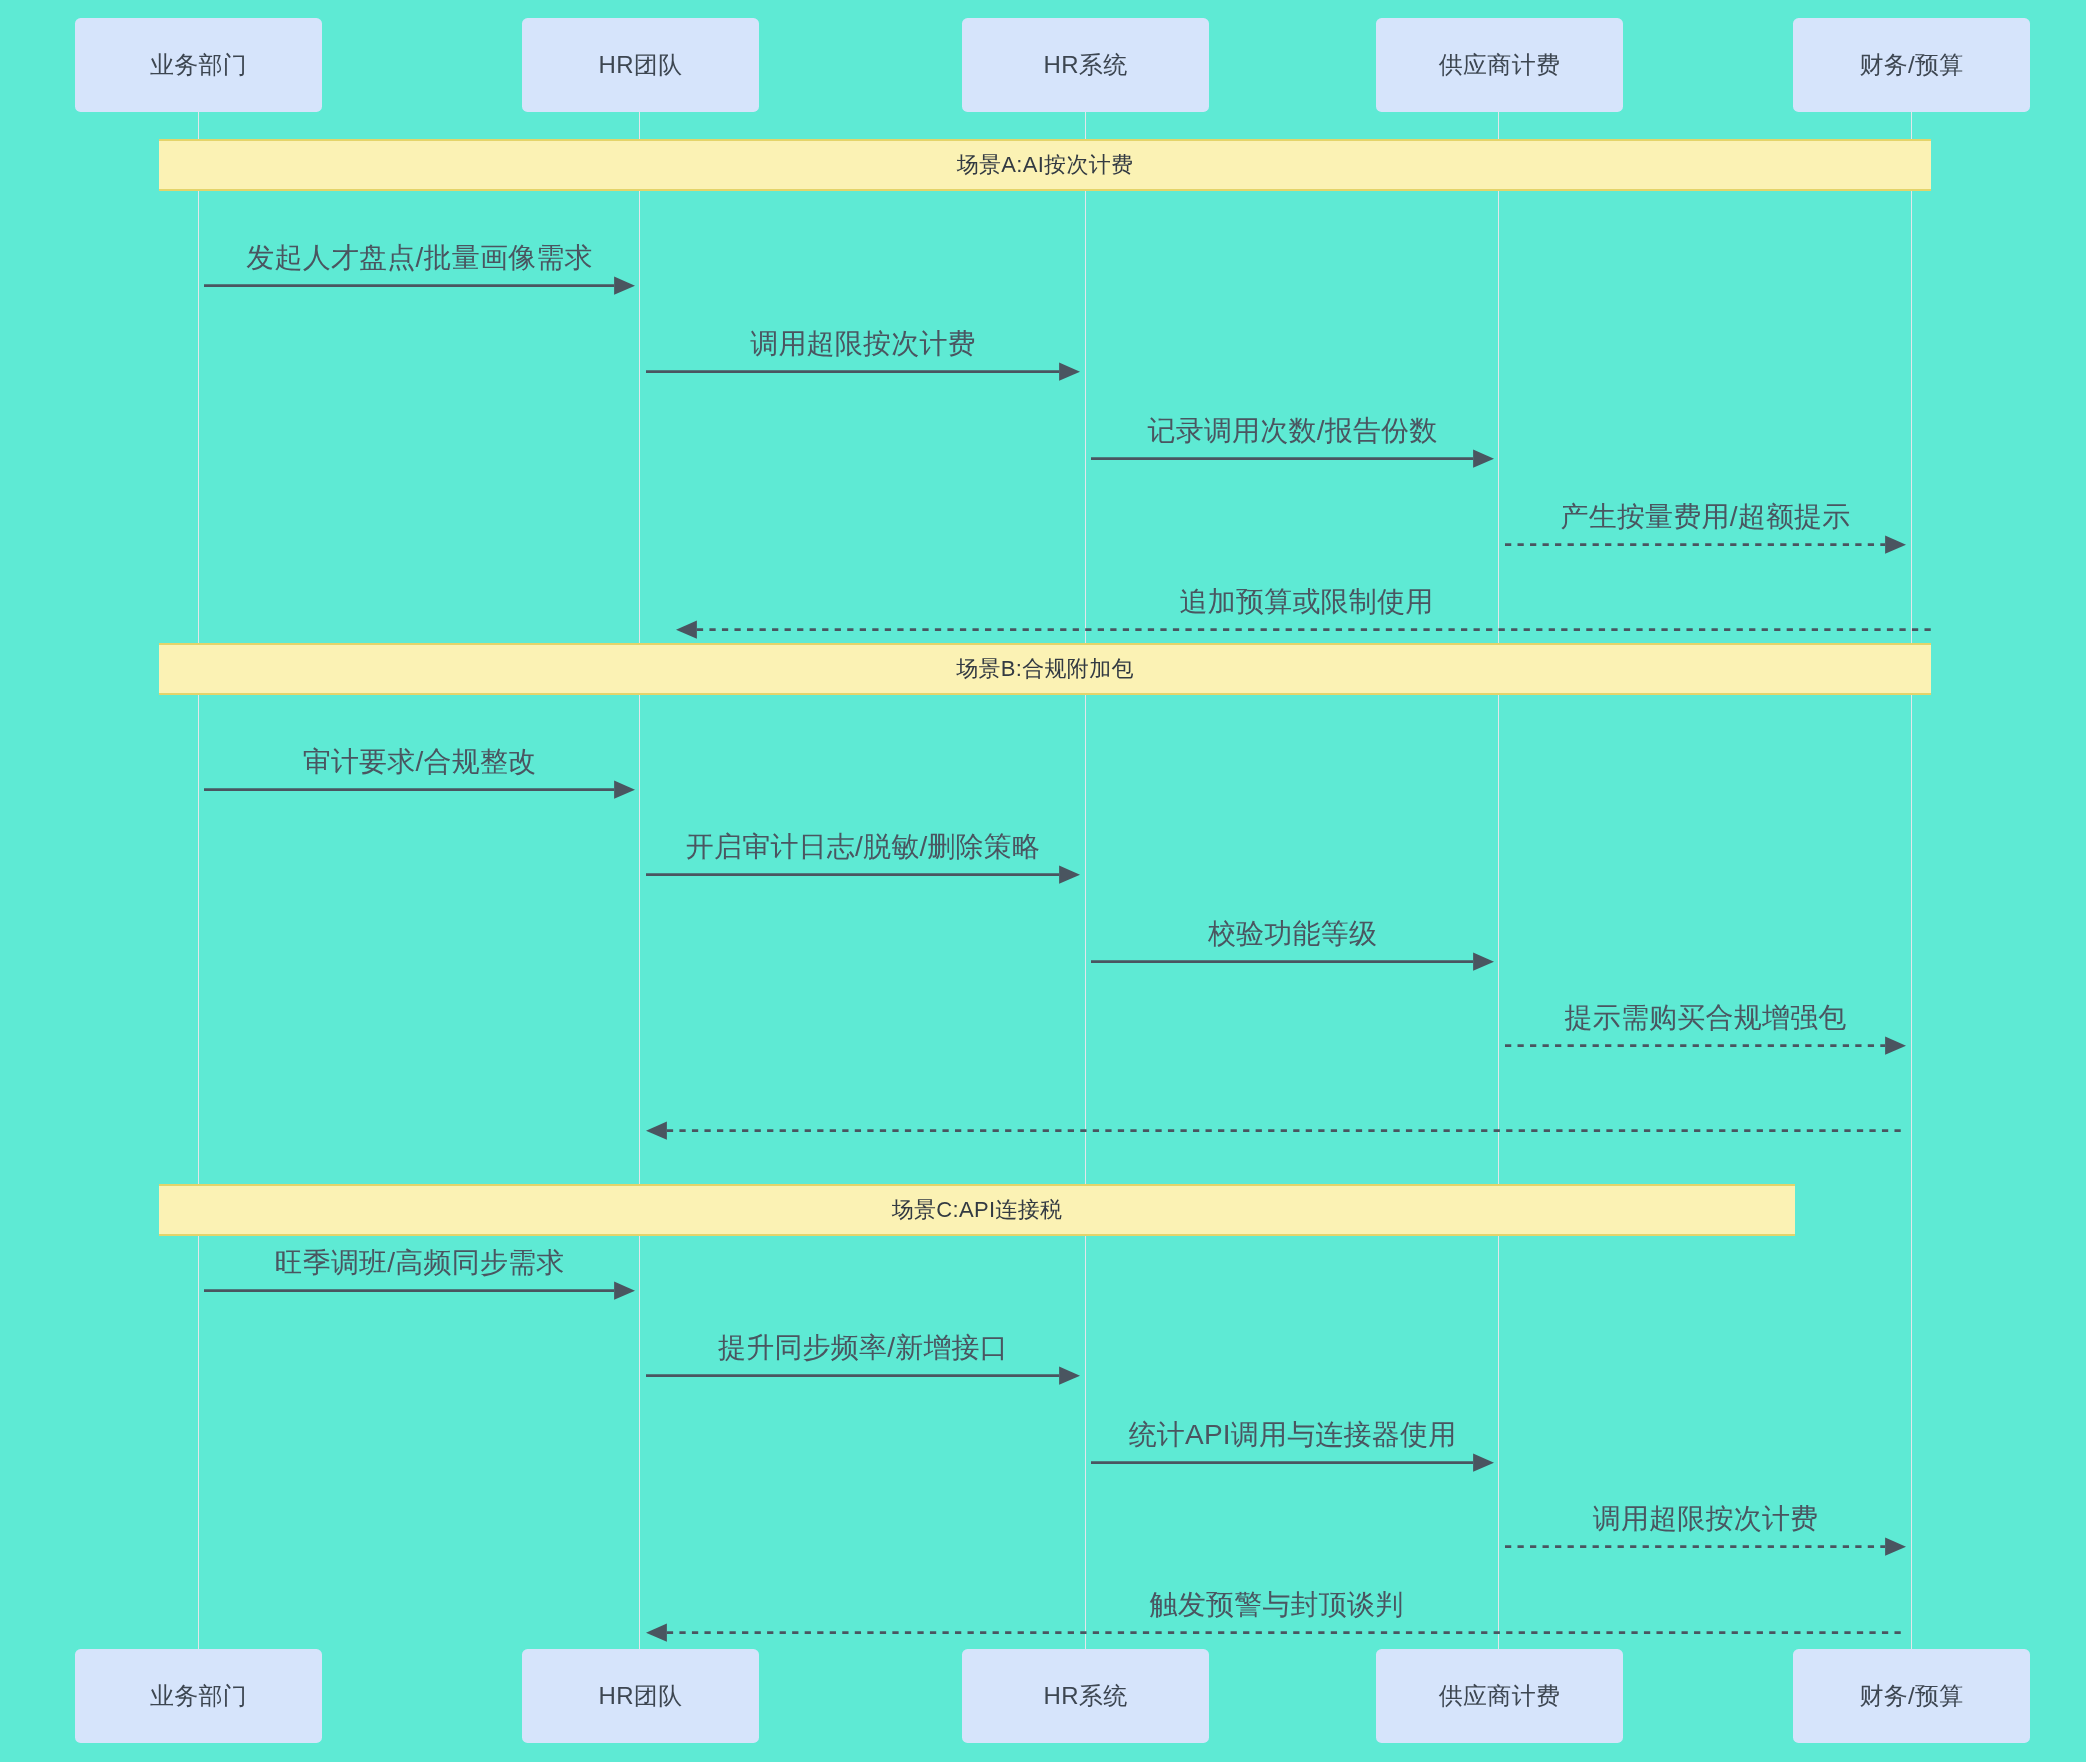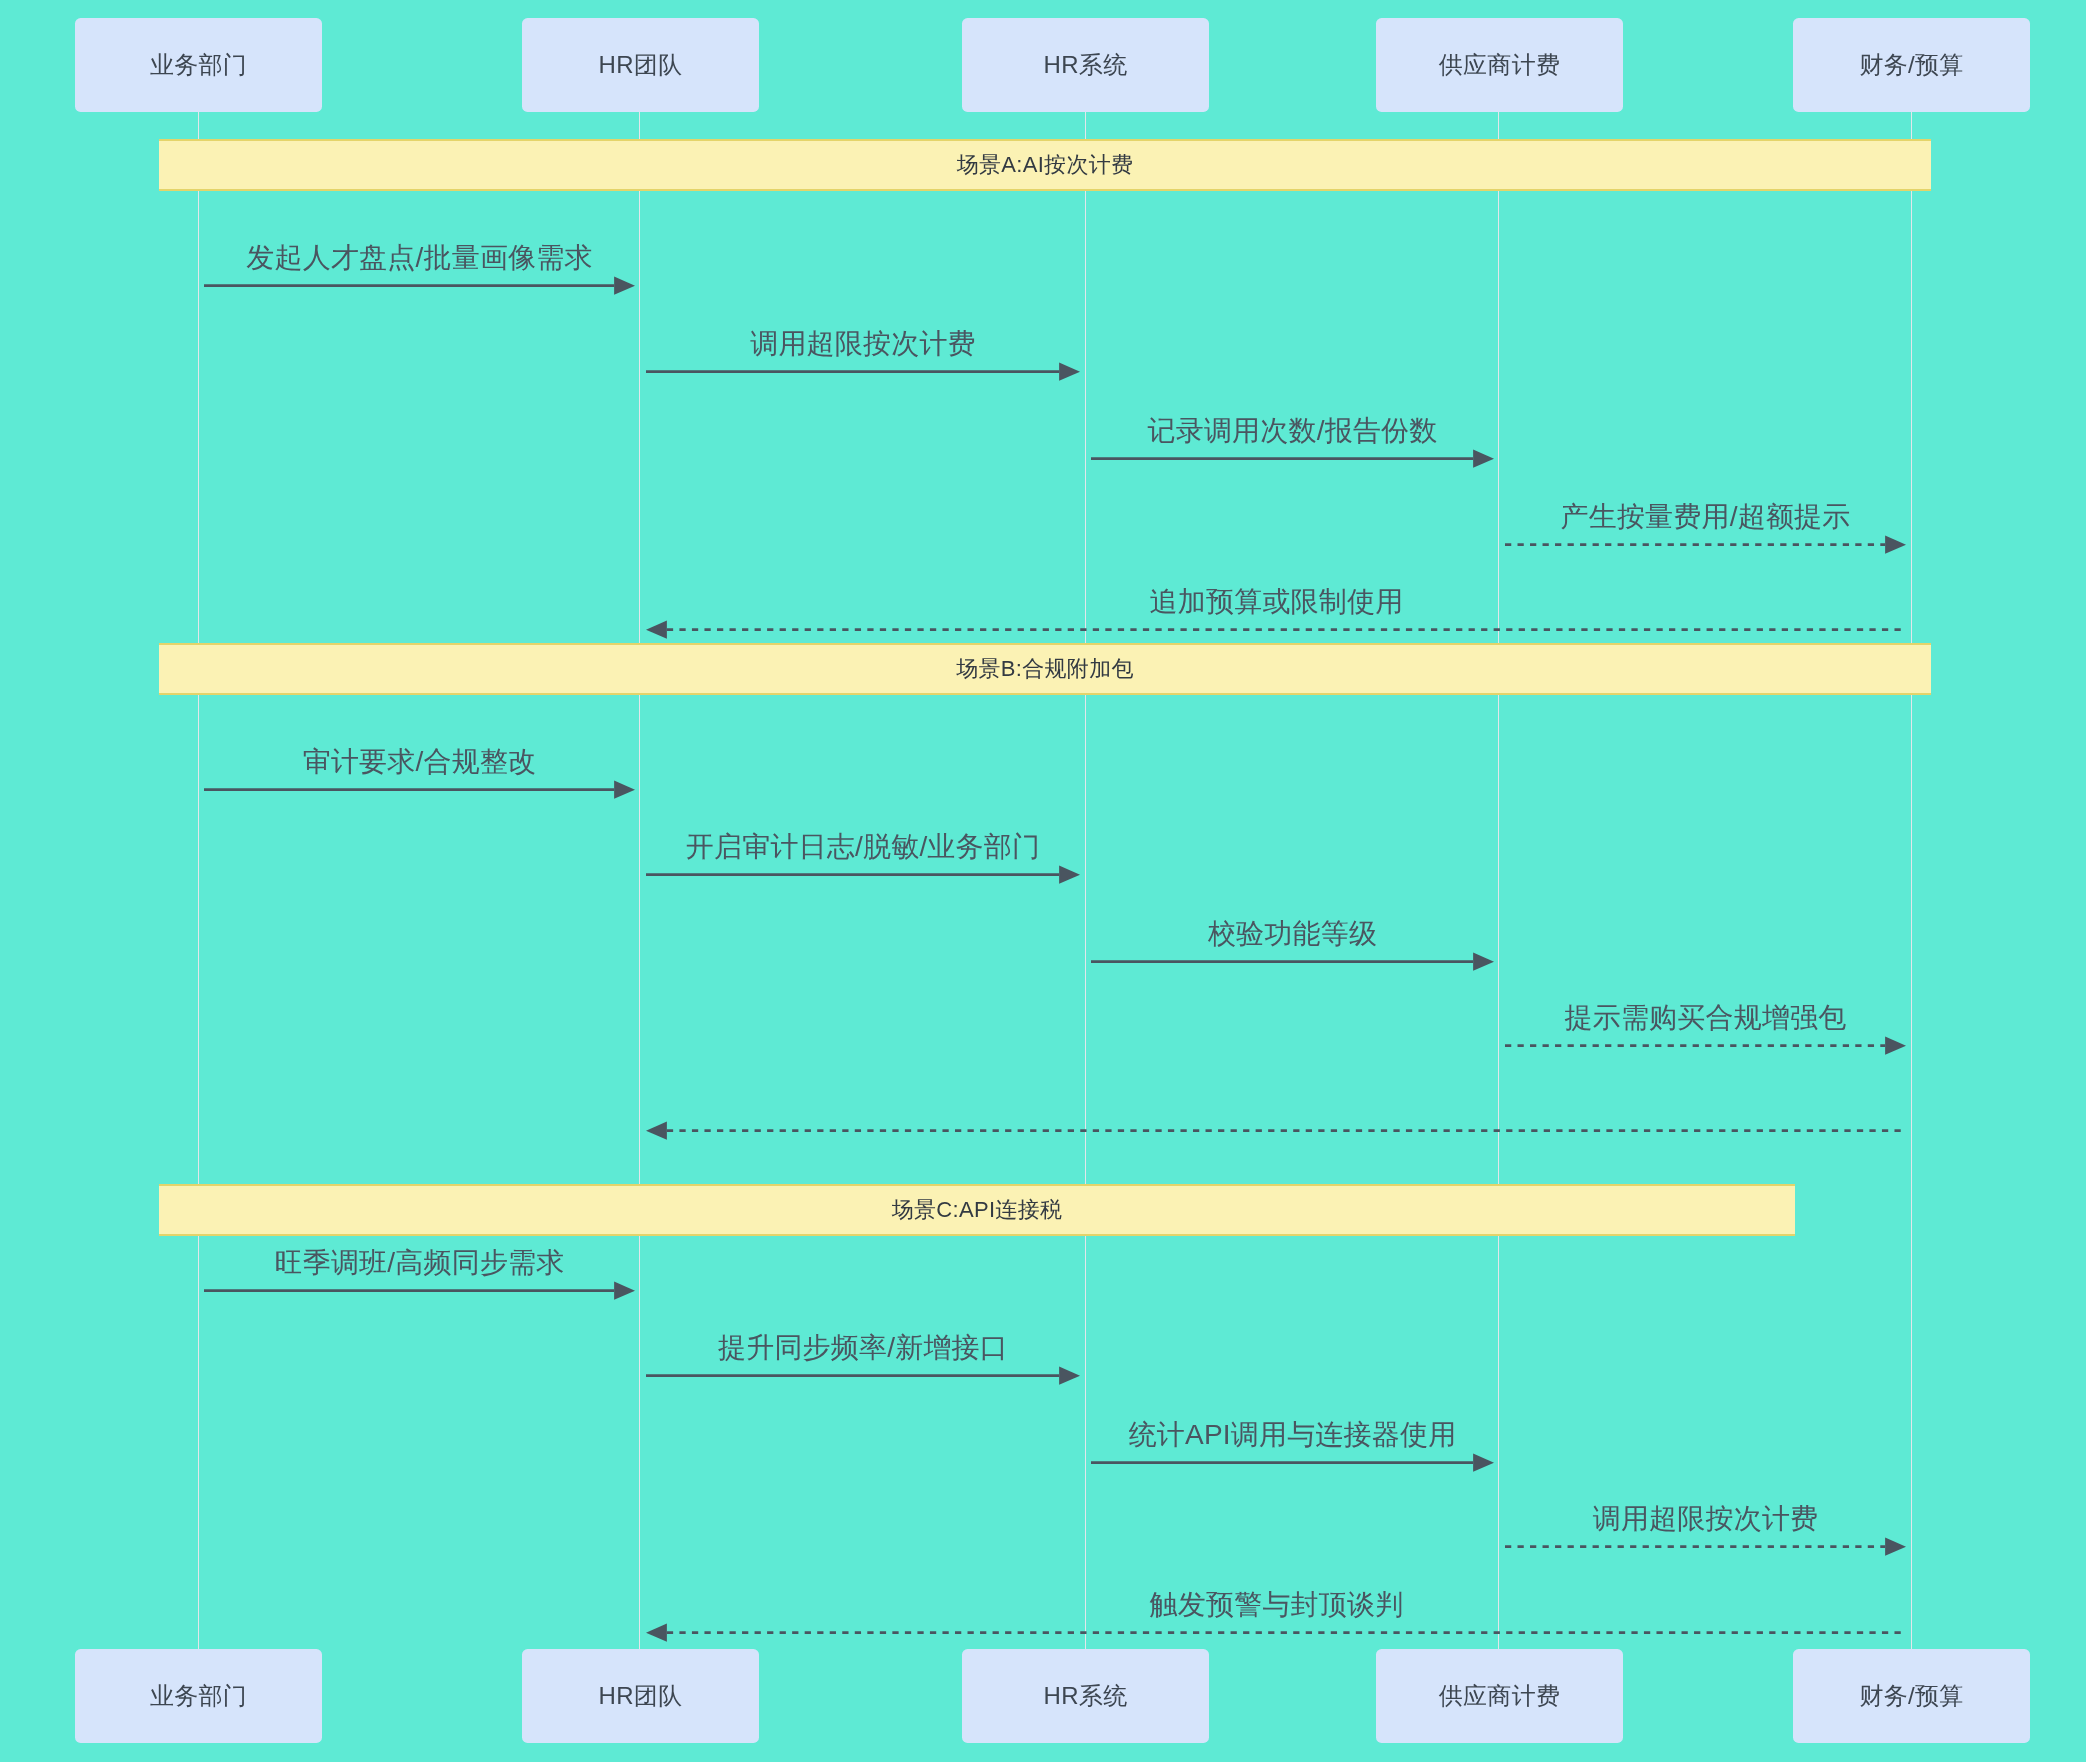--- a/index.html
+++ b/index.html
@@ -158,40 +158,40 @@
       </div>
       <div class="message" style="left: 1505px; width: 401px; top: 496px; height: 56px;">
         <div class="message-label" style="color: rgb(74, 85, 96);">产生按量费用/超额提示</div>
         <div class="message-arrow">
           <svg viewBox="0 0 577 22" preserveAspectRatio="none" style="width: 401px;">
             <line x1="0" y1="11" x2="547" y2="11" stroke="#4a5560" stroke-width="4" stroke-dasharray="9,9"></line>
             <path fill="#4a5560" d="M 577 11 L 547 -2 L 547 24 Z"></path>
           </svg>
         </div>
       </div>
-      <div class="message" style="left: 646px; width: 1261px; top: 581px; height: 56px; text-decoration: underline;">
+      <div class="message" style="left: 676px; width: 1261px; top: 581px; height: 56px; text-decoration: underline;">
         <div class="message-label" style="color: rgb(74, 85, 96);">追加预算或限制使用</div>
         <div class="message-arrow">
           <svg viewBox="0 0 1812 22" preserveAspectRatio="none" style="width: 1261px;">
             <line x1="30" y1="11" x2="1812" y2="11" stroke="#4a5560" stroke-width="4" stroke-dasharray="9,9"></line>
             <path fill="#4a5560" d="M 0 11 L 30 -2 L 30 24 Z"></path>
           </svg>
         </div>
       </div>
       <div class="message" style="left: 204px; width: 431px; top: 741px; height: 56px;">
         <div class="message-label" style="color: rgb(74, 85, 96);">审计要求/合规整改</div>
         <div class="message-arrow">
           <svg viewBox="0 0 619 22" preserveAspectRatio="none" style="width: 431px;">
             <line x1="0" y1="11" x2="589" y2="11" stroke="#4a5560" stroke-width="4"></line>
             <path fill="#4a5560" d="M 619 11 L 589 -2 L 589 24 Z"></path>
           </svg>
         </div>
       </div>
       <div class="message" style="left: 646px; width: 434px; top: 826px; height: 56px;">
-        <div class="message-label" style="color: rgb(74, 85, 96);">开启审计日志/脱敏/业务部门</div>
+        <div class="message-label" style="color: rgb(74, 85, 96);">开启审计日志/脱敏/删除策略</div>
         <div class="message-arrow">
           <svg viewBox="0 0 624 22" preserveAspectRatio="none" style="width: 434px;">
             <line x1="0" y1="11" x2="594" y2="11" stroke="#4a5560" stroke-width="4"></line>
             <path fill="#4a5560" d="M 624 11 L 594 -2 L 594 24 Z"></path>
           </svg>
         </div>
       </div>
       <div class="message" style="left: 1091px; width: 403px; top: 913px; height: 56px;">
         <div class="message-label" style="color: rgb(74, 85, 96);">校验功能等级</div>
         <div class="message-arrow">

